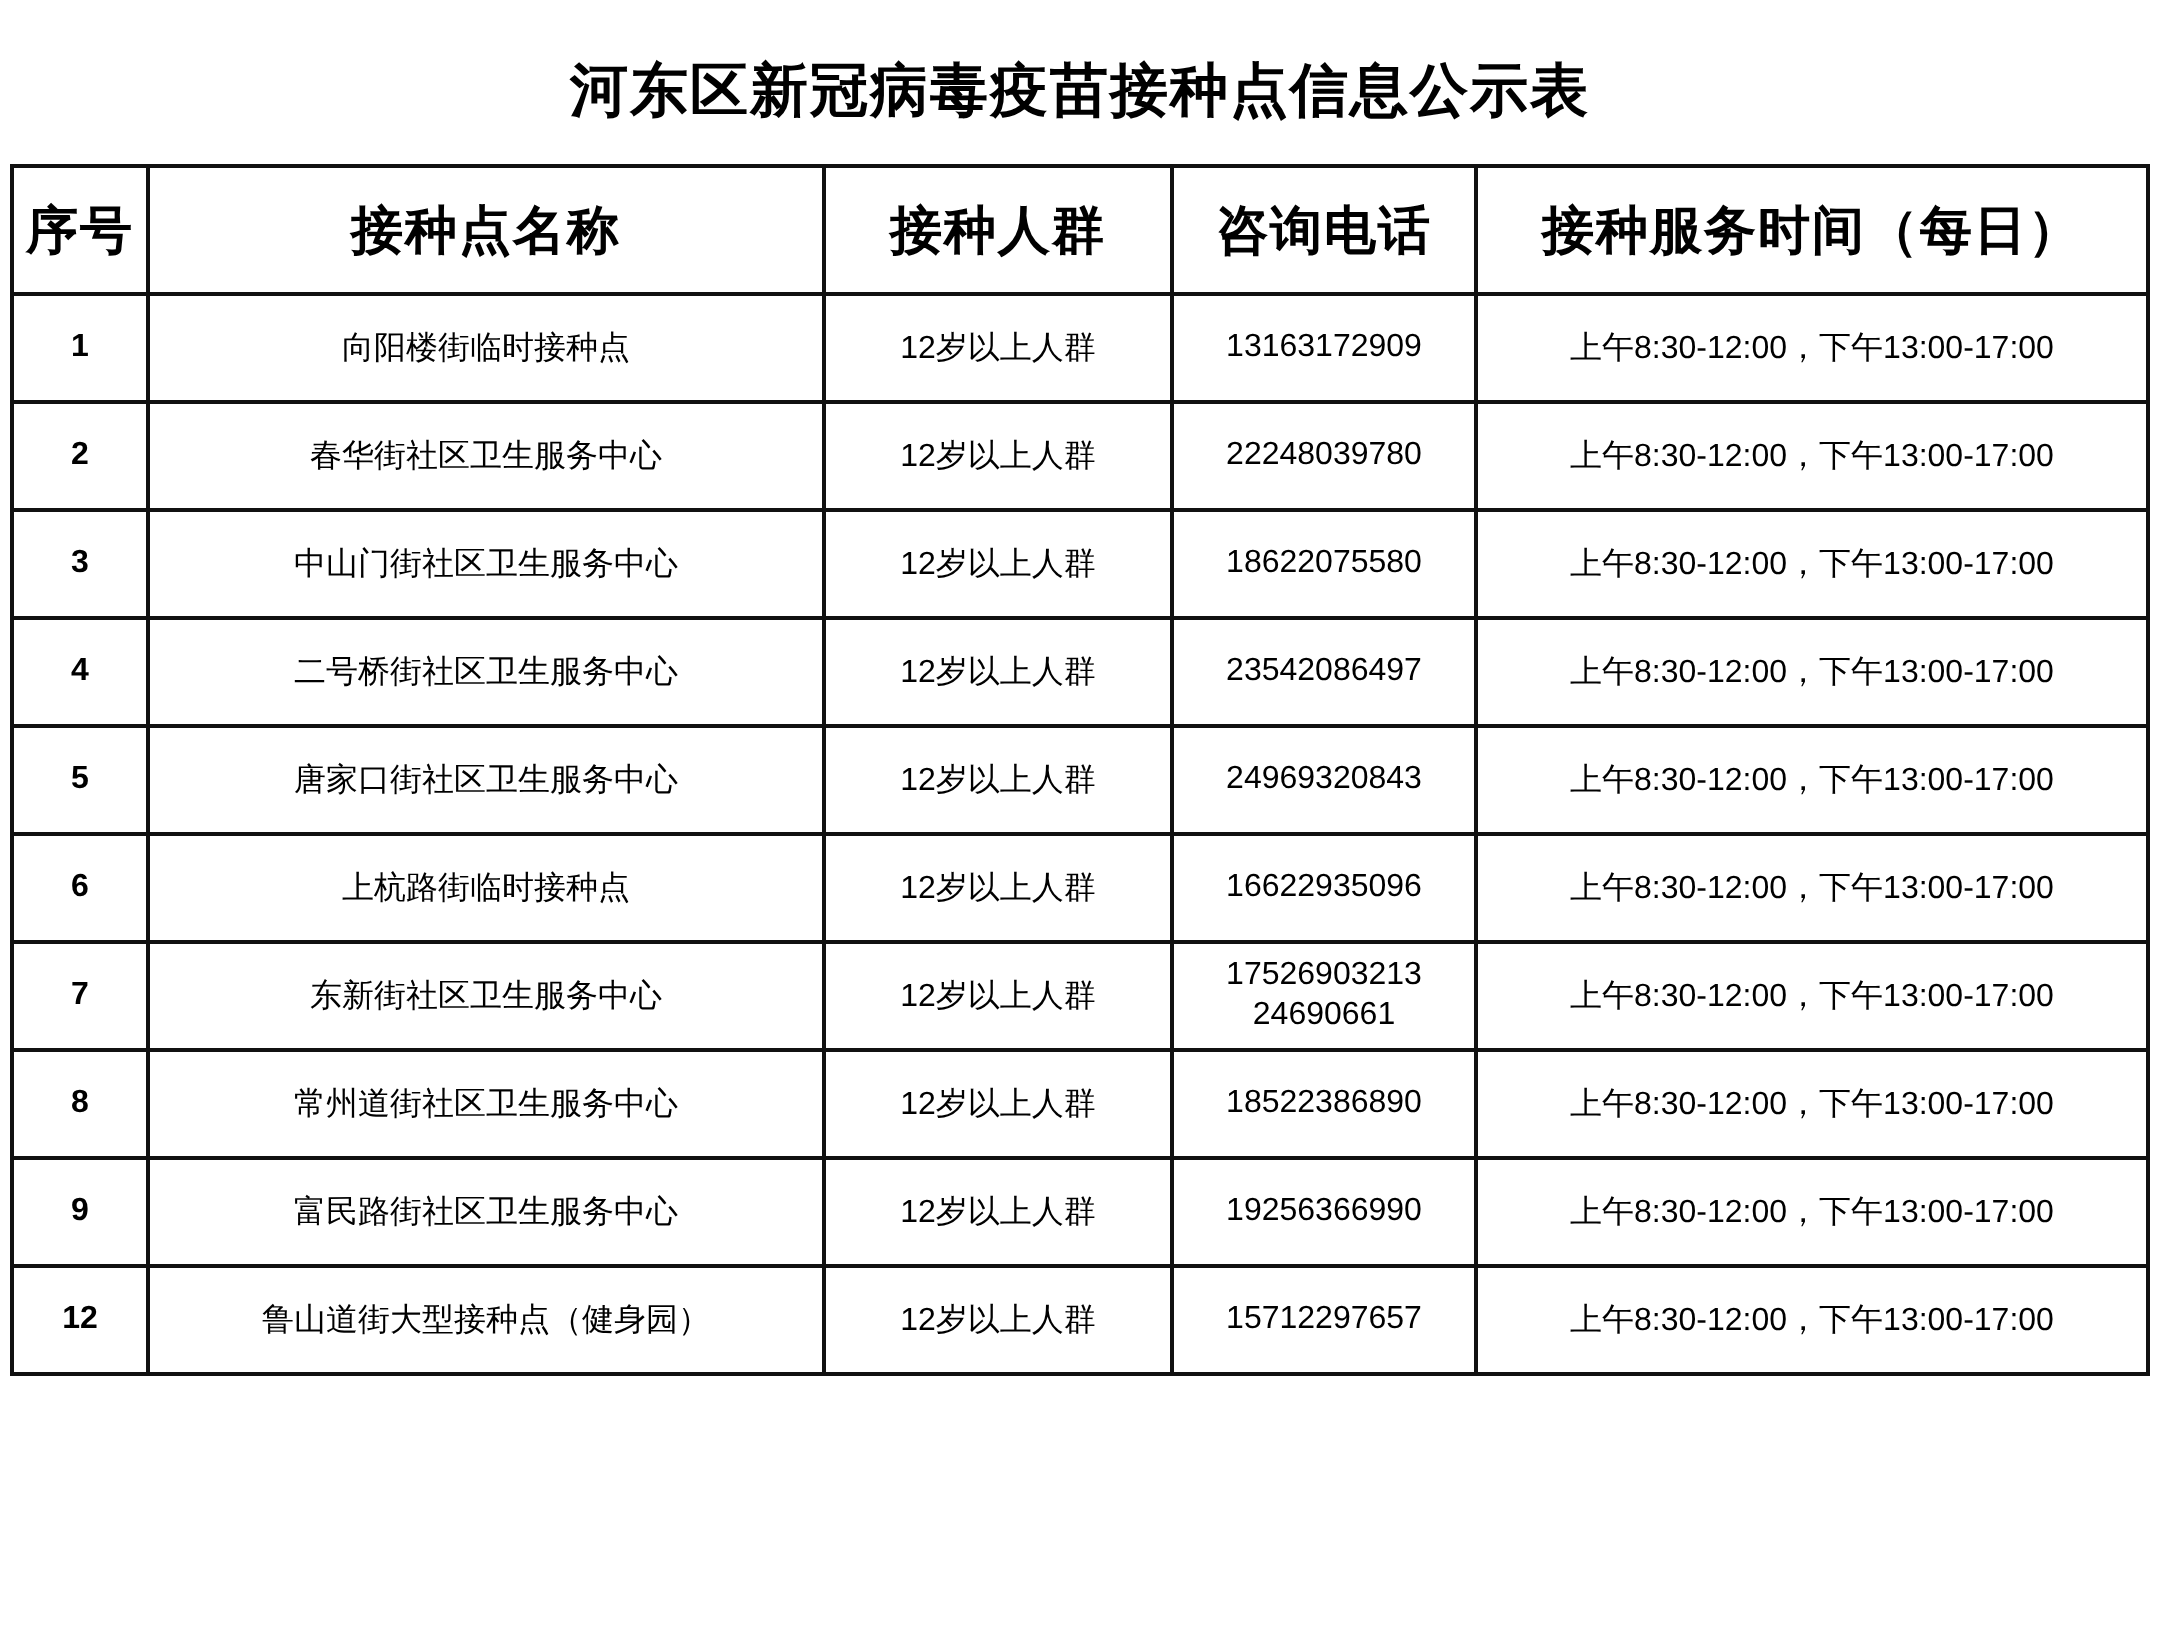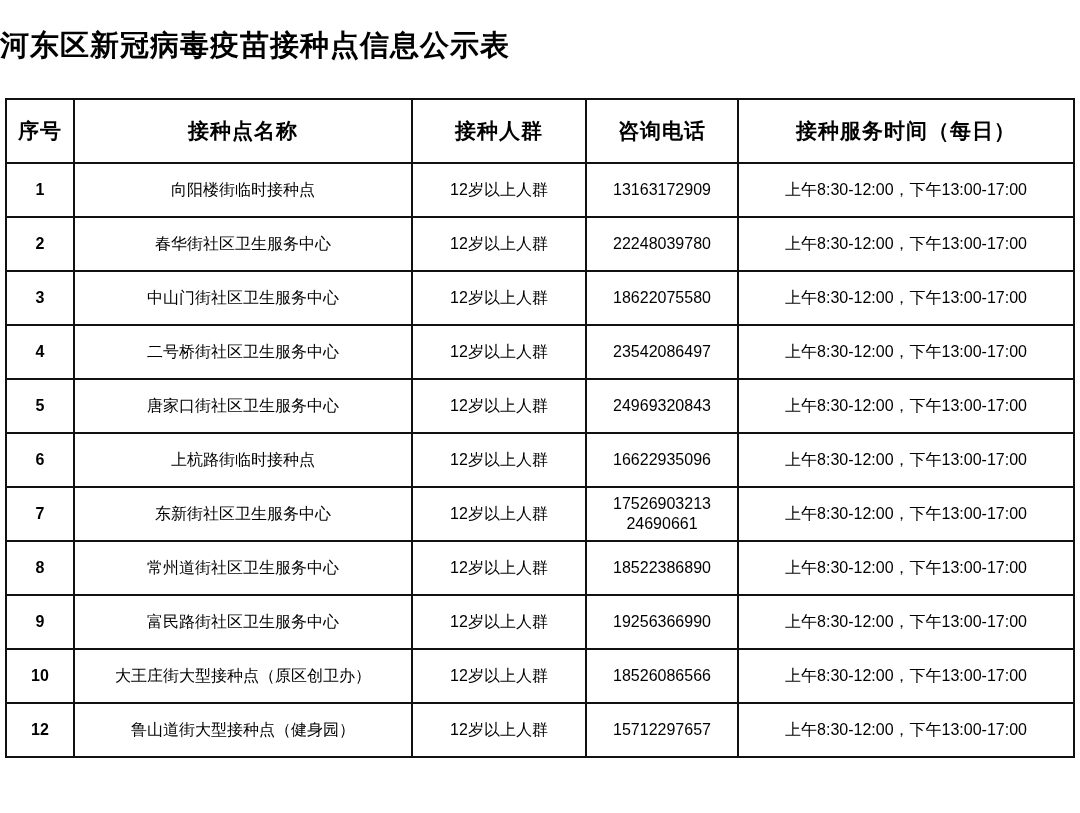--- a/index.html
+++ b/index.html
@@ -14,44 +14,45 @@
     color: #111111;
     overflow: hidden;
   }
   .page {
     width: 1080px;
     height: 813px;
     box-sizing: border-box;
     position: relative;
   }
   .doc-title {
+    text-align: center;
     font-size: 29px;
     font-weight: bold;
     letter-spacing: 1px;
     padding-top: 26px;
-    padding-bottom: 32px;
+    padding-bottom: 16px;
     color: #000000;
   }
   table.vax-table {
     border-collapse: collapse;
     width: 1040px;
     margin: 0 auto;
     table-layout: fixed;
   }
   table.vax-table td, table.vax-table th {
     border: 2px solid #111111;
     text-align: center;
     vertical-align: middle;
     font-size: 16px;
     color: #000000;
     padding: 0 2px;
   }
   table.vax-table thead th {
     font-weight: bold;
-    font-size: 21px;
+    font-size: 26px;
     height: 62px;
     letter-spacing: 1px;
   }
   table.vax-table tbody td {
     height: 52px;
   }
   td.col-no, th.col-no {
     width: 62px;
     font-weight: bold;
   }
@@ -186,31 +187,20 @@
           <td class="col-name">富民路街社区卫生服务中心</td>
           <td class="col-group">12岁以上人群</td>
           <td class="col-phone">
             <div class="phone-lines">
               <span>19256366990</span>
             </div>
           </td>
           <td class="col-time">上午8:30-12:00，下午13:00-17:00</td>
         </tr>
         <tr>
-          <td class="col-no">10</td>
-          <td class="col-name">大王庄街大型接种点（原区创卫办）</td>
-          <td class="col-group">12岁以上人群</td>
-          <td class="col-phone">
-            <div class="phone-lines">
-              <span>18526086566</span>
-            </div>
-          </td>
-          <td class="col-time">上午8:30-12:00，下午13:00-17:00</td>
-        </tr>
-        <tr>
           <td class="col-no">12</td>
           <td class="col-name">鲁山道街大型接种点（健身园）</td>
           <td class="col-group">12岁以上人群</td>
           <td class="col-phone">
             <div class="phone-lines">
               <span>15712297657</span>
             </div>
           </td>
           <td class="col-time">上午8:30-12:00，下午13:00-17:00</td>
         </tr>

